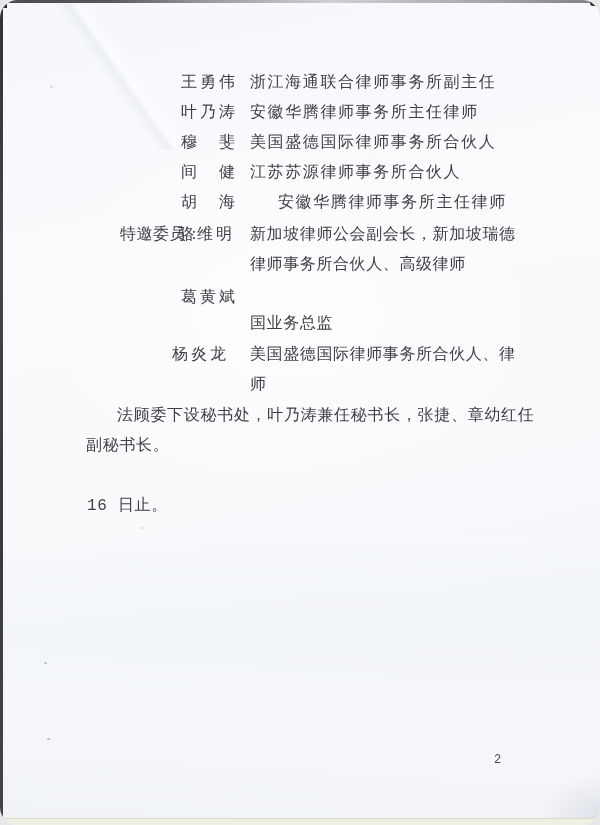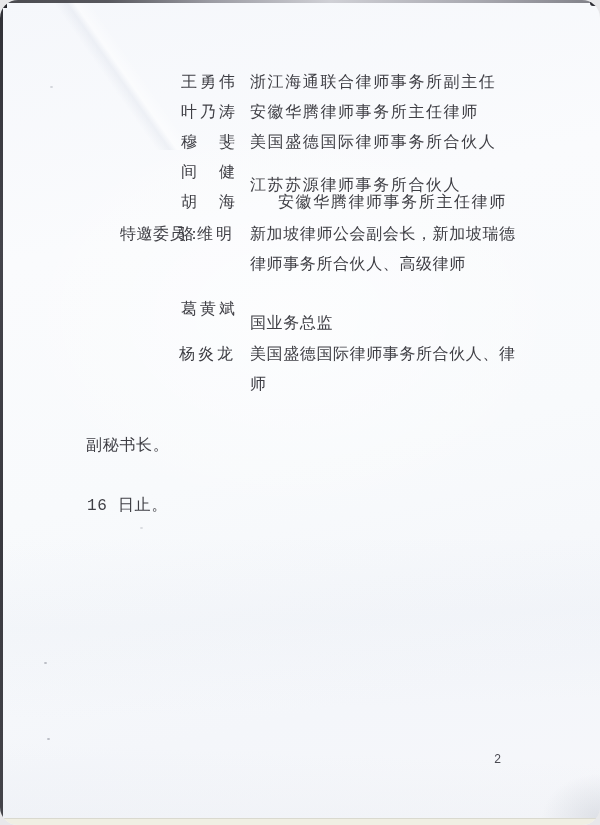--- a/index.html
+++ b/index.html
@@ -101,38 +101,39 @@
   <div class="t name" style="left:181px; top:73px;">王勇伟</div>
   <div class="t desc" style="left:250px; top:73px;">浙江海通联合律师事务所副主任</div>
 
   <div class="t name" style="left:181px; top:103px;">叶乃涛</div>
   <div class="t desc" style="left:250px; top:103px;">安徽华腾律师事务所主任律师</div>
 
   <div class="t name" style="left:181px; top:133px;">穆　斐</div>
   <div class="t desc" style="left:250px; top:133px;">美国盛德国际律师事务所合伙人</div>
 
   <div class="t name" style="left:181px; top:163px;">间　健</div>
-  <div class="t desc" style="left:250px; top:163px;margin-top:13px;">江苏苏源律师事务所合伙人</div>
+  <div class="t desc" style="left:250px; top:163px;">江苏苏源律师事务所合伙人</div>
 
   <div class="t name" style="left:181px; top:193px;">胡　海</div>
   <div class="t desc" style="left:250px; top:193px;margin-left:28px;">安徽华腾律师事务所主任律师</div>
 
   <div class="t label" style="left:120px; top:225px;">特邀委员：</div>
 
   <div class="t name" style="left:178px; top:225px;">骆维明</div>
   <div class="t desc2" style="left:250px; top:255px;">律师事务所合伙人、高级律师</div>
   <div class="t desc2" style="left:250px; top:225px;">新加坡律师公会副会长，新加坡瑞德</div>
 
-  <div class="t name" style="left:181px; top:300px;">葛黄斌</div>
+  <div class="t name" style="left:181px; top:288px;">葛黄斌</div>
   <div class="t desc2" style="left:250px; top:314px;text-align:center;">国业务总监</div>
 
-  <div class="t name" style="left:179px; top:345px;">杨炎龙</div>
+  <div class="t name" style="left:172px; top:345px;">杨炎龙</div>
   <div class="t desc2" style="left:250px; top:345px;text-align:right;">美国盛德国际律师事务所合伙人、律</div>
   <div class="t desc2" style="left:250px; top:375px;">师</div>
 
+  <div class="t para" style="left:117px; top:406px;">法顾委下设秘书处，叶乃涛兼任秘书长，张捷、章幼红任</div>
   <div class="t para" style="left:86px;  top:424px;margin-top:12px;">副秘书长。</div>
   <div class="t para" style="left:87px;  top:496px;">16 日止。</div>
 
   <div class="pageno" style="left:494px; top:753px;">2</div>
 
   <div class="speck" style="left:47px; top:738px;"></div>
   <div class="speck" style="left:44px; top:662px;"></div>
   <div class="speck" style="left:50px; top:86px; opacity:0.6;"></div>
   <div class="speck" style="left:140px; top:527px; opacity:0.5;"></div>
 

